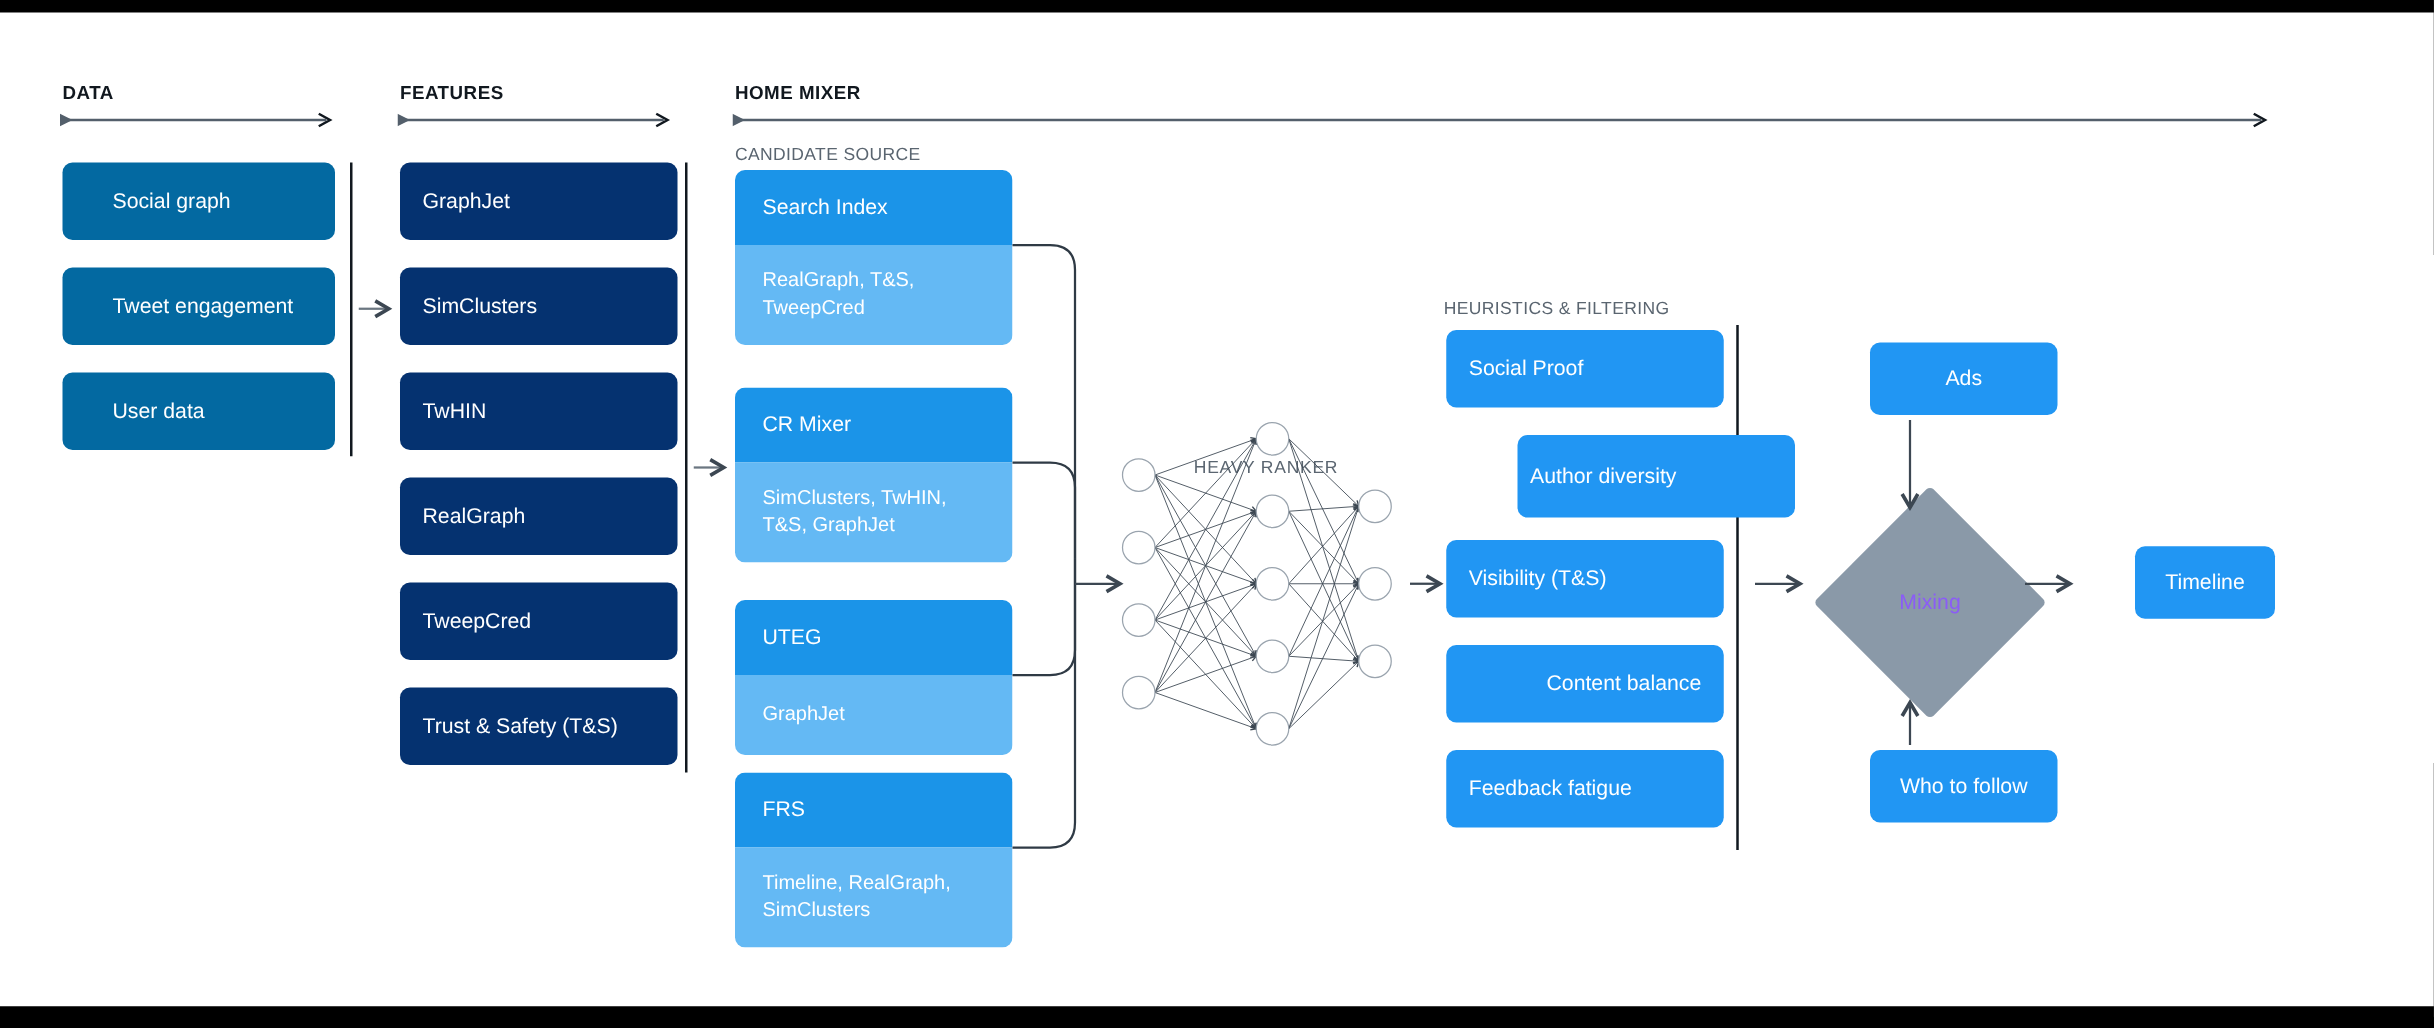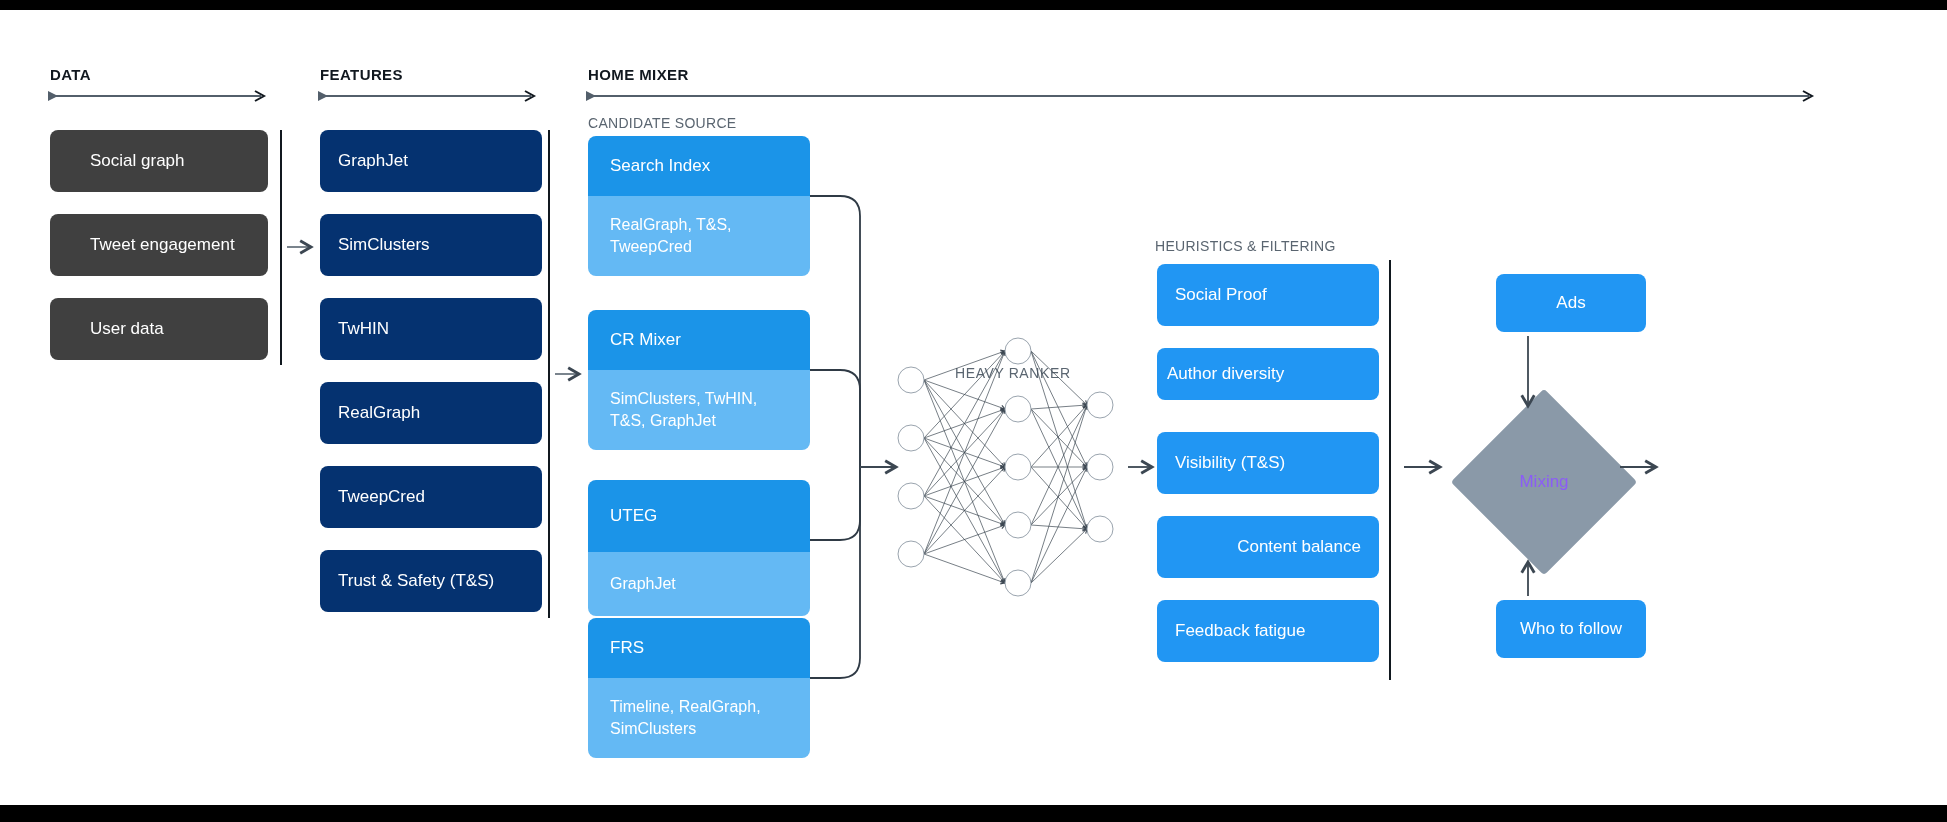--- a/index.html
+++ b/index.html
@@ -11,21 +11,21 @@
   
   .sec-title{font-size:15px;font-weight:bold;letter-spacing:.4px;color:#11181f;}
   .sec-arrow{height:14px;}
   .sec-arrow svg{display:block;}
 
   .sub-title{font-size:14px;letter-spacing:.3px;color:#5a6570;}
 
   
   .box{border-radius:8px;display:flex;align-items:center;box-sizing:border-box;
        padding:0 18px;color:#fff;font-size:17px;line-height:1.25;}
-  .box.data{background:#404040;padding-left:40px;}
+  .box.data{background:#0369a1;padding-left:40px;}
   .box.feat{background:#053270;}
   .box.heur{background:#2196f3;}
   .box.plain{background:#2196f3;justify-content:center;padding:0 10px;margin-left:43px;}
 
   
   .cs{border-radius:8px;overflow:hidden;display:flex;flex-direction:column;}
   .cs-head{background:#1b94e8;color:#fff;font-size:17px;display:flex;align-items:center;padding:0 22px;}
   .cs-body{background:#64b9f4;color:#fff;font-size:16px;line-height:1.35;display:flex;align-items:center;padding:0 22px;}
 
   
@@ -112,33 +112,33 @@
     <div class="cs-head" style="height:60px;">Search Index</div>
     <div class="cs-body" style="height:80px;">RealGraph, T&amp;S, TweepCred</div>
   </div>
 
   <div class="abs cs" style="left:588px;top:300px;width:222px;">
     <div class="cs-head" style="height:60px;">CR Mixer</div>
     <div class="cs-body" style="height:80px;">SimClusters, TwHIN, T&amp;S, GraphJet</div>
   </div>
 
   <div class="abs cs" style="left:588px;top:470px;width:222px;">
-    <div class="cs-head" style="height:72px;">UTEG</div>
+    <div class="cs-head" style="height:60px;">UTEG</div>
     <div class="cs-body" style="height:64px;">GraphJet</div>
   </div>
 
   <div class="abs cs" style="left:588px;top:608px;width:222px;">
     <div class="cs-head" style="height:60px;">FRS</div>
     <div class="cs-body" style="height:80px;">Timeline, RealGraph, SimClusters</div>
   </div>
 
   <div class="abs box heur" style="left:1157px;top:254px;width:222px;height:62px;">
     <span>Social Proof</span>
   </div>
-  <div class="abs box heur" style="left:1157px;top:338px;width:222px;height:52px;padding-left:10px;">
+  <div class="abs box heur" style="left:1214px;top:338px;width:222px;height:66px;padding-left:10px;">
     <span>Author diversity</span>
   </div>
   <div class="abs box heur" style="left:1157px;top:422px;width:222px;height:62px;">
     <span>Visibility (T&amp;S)</span>
   </div>
   <div class="abs box heur" style="left:1157px;top:506px;width:222px;height:62px;justify-content:flex-end;">
     <span>Content balance</span>
   </div>
   <div class="abs box heur" style="left:1157px;top:590px;width:222px;height:62px;">
     <span>Feedback fatigue</span>
@@ -148,20 +148,23 @@
     <span>Ads</span>
   </div>
 
   <div class="abs diamond" style="left:1478px;top:406px;width:132px;height:132px;"></div>
   <div class="abs diamond-label" style="left:1478px;top:406px;width:132px;height:132px;display:flex;align-items:center;justify-content:center;">Mixing</div>
 
   <div class="abs box plain" style="left:1453px;top:590px;width:150px;height:58px;">
     <span>Who to follow</span>
   </div>
 
+  <div class="abs box plain" style="left:1665px;top:427px;width:112px;height:58px;">
+    <span>Timeline</span>
+  </div>
 
   <svg id="wires">
     <defs>
       <marker id="ah" markerWidth="9" markerHeight="9" refX="7" refY="4.5" orient="auto">
         <polyline points="1,1 7,4.5 1,8" fill="none" stroke="#3c4752" stroke-width="1.6"></polyline>
       </marker>
     </defs>
 
     <g>
       <line x1="287" y1="237" x2="311" y2="237" stroke="#6b7681" stroke-width="1.8" marker-end="url(#ah)"></line>

